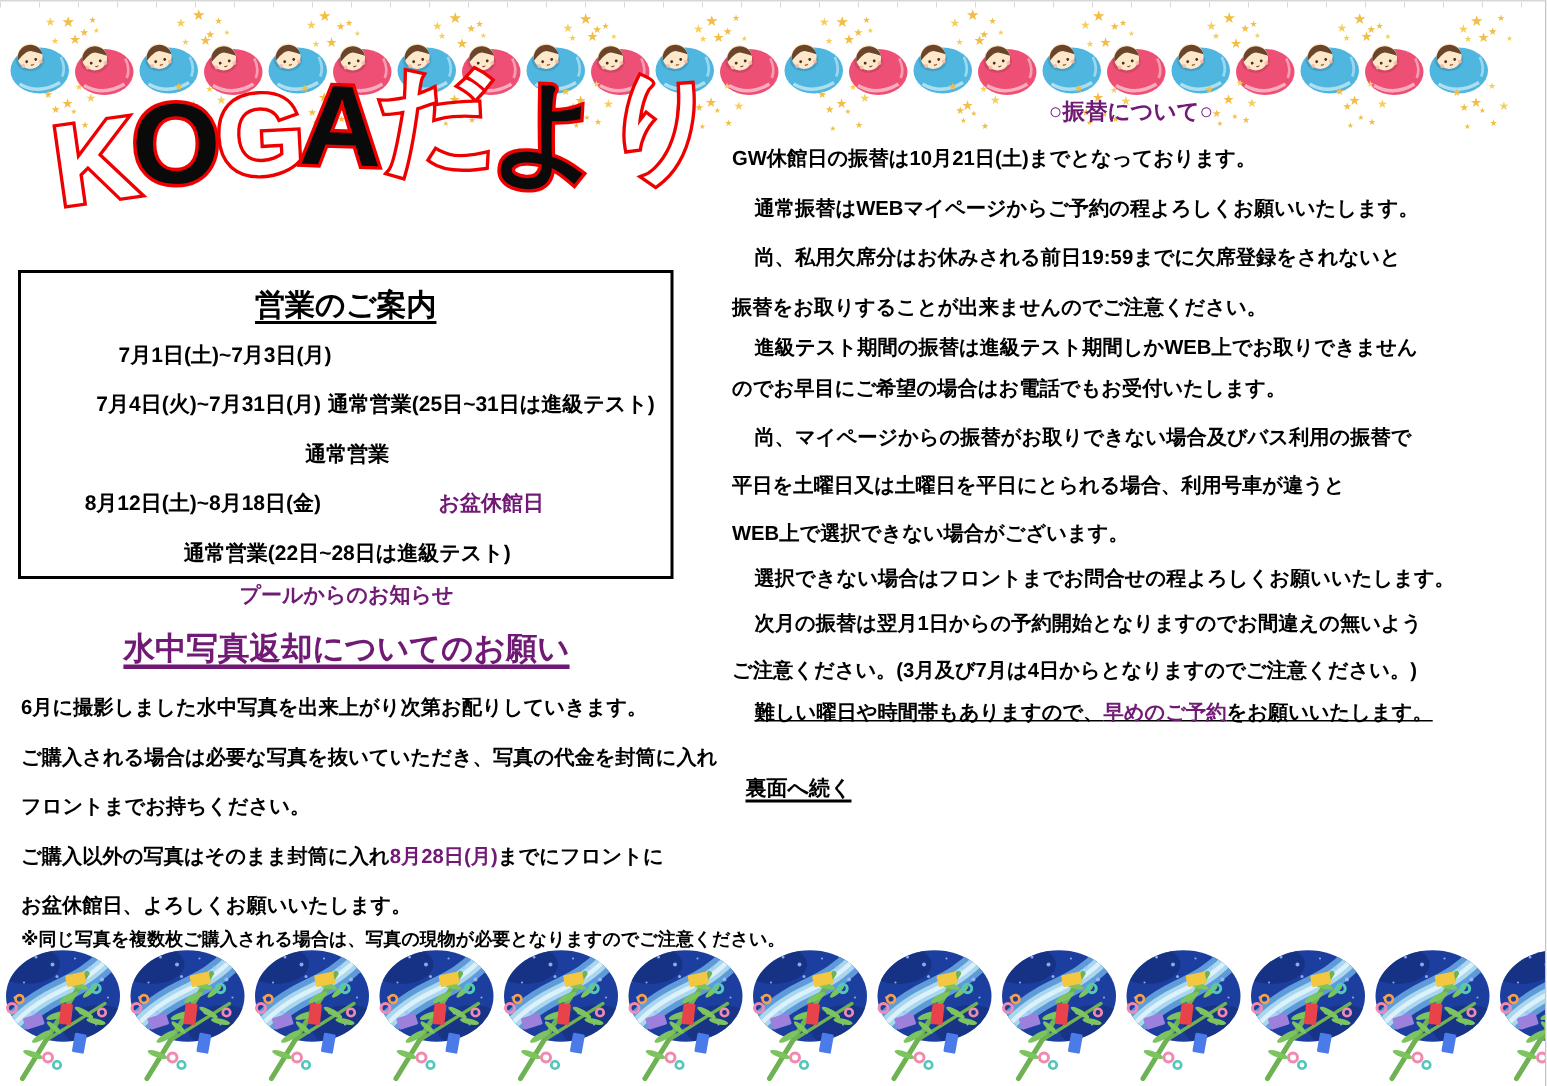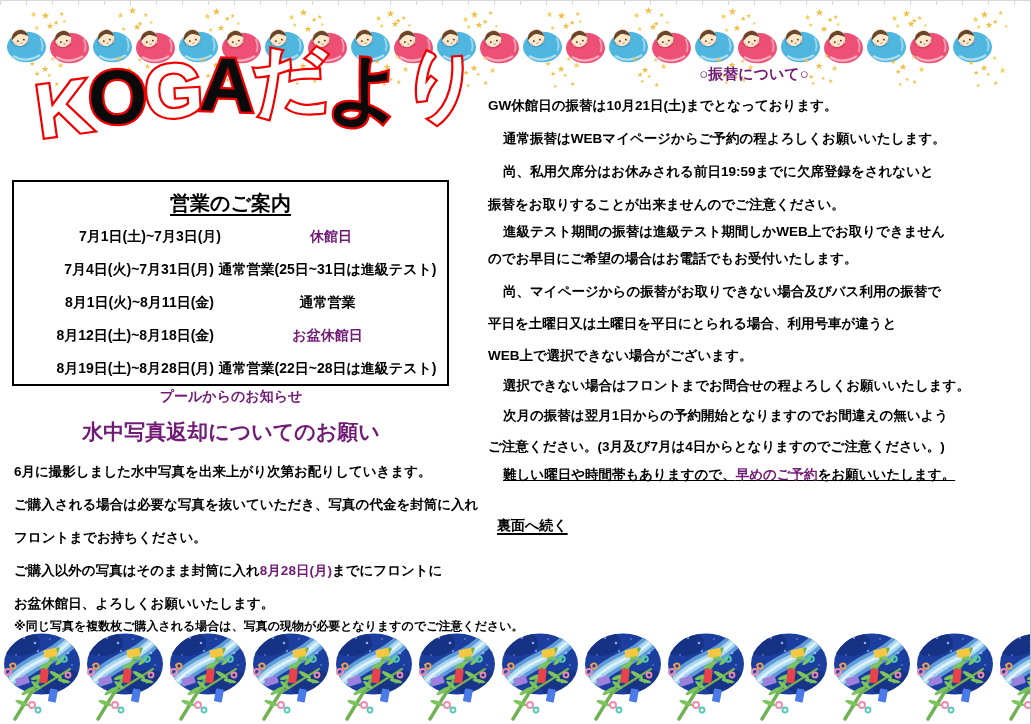--- a/index.html
+++ b/index.html
@@ -25,21 +25,21 @@
   .sbox{position:absolute;left:12px;top:179px;width:437px;height:206px;
         border:2.5px solid #000;box-sizing:border-box;background:#fff;}
   .stitle{position:absolute;top:8px;left:0;right:0;text-align:center;font-size:20px;}
   .stitle span{text-decoration:underline;text-decoration-thickness:2px;text-underline-offset:4px;}
   .srow{position:absolute;left:8px;right:6px;display:flex;font-size:14px;white-space:nowrap;}
   .sdate{width:192px;text-align:right;}
   .sstat{flex:1;text-align:center;}
   
   .pkicker{position:absolute;left:0;top:387px;width:462px;text-align:center;font-size:14px;}
   .pheading{position:absolute;left:0;top:417px;width:462px;text-align:center;font-size:21px;}
-  .pheading span{text-decoration-thickness:2.5px;text-underline-offset:4px;}
+  .pheading span{text-decoration:underline;text-decoration-thickness:2.5px;text-underline-offset:4px;}
   .lline{position:absolute;left:14px;font-size:13.5px;line-height:19px;white-space:nowrap;}
   .pnote{position:absolute;left:14px;top:617px;font-size:12px;white-space:nowrap;}
   
   .fh{position:absolute;left:487px;top:64px;width:534px;text-align:center;font-size:15px;}
   .rline{position:absolute;left:488px;font-size:13.5px;line-height:19px;white-space:nowrap;}
   .rline.ind{padding-left:15px;}
   .cont{position:absolute;left:497px;top:516px;font-size:14px;
         text-decoration:underline;text-decoration-thickness:2px;text-underline-offset:3px;}
   .bottomstrip{position:absolute;left:0;top:630px;right:0;height:94px;}
   .tanabata{position:absolute;top:0;}
@@ -586,36 +586,33 @@
       <span class="tl tl-w" style="transform: translateY(-4px) rotate(-5deg);">だ</span>
       <span class="tl tl-b" style="transform: translateY(6px) rotate(3deg);">よ</span>
       <span class="tl tl-w" style="transform: translateY(2px) rotate(8deg);">り</span>
     </div>
 
   <div class="sbox">
     <div class="stitle"><span>営業のご案内</span></div>
     <div id="srows">
         <div class="srow" style="top: 46px;">
           <span class="sdate" style="padding-left: 7px;">7月1日(土)~7月3日(月)</span>
-          <span class="sstat red">休館日</span>
         </div>
         <div class="srow" style="top: 79px;">
           <span class="sdate">7月4日(火)~7月31日(月)</span>
           <span class="sstat">通常営業(25日~31日は進級テスト)</span>
         </div>
         <div class="srow" style="top: 112px;">
-          <span class="sdate">8月1日(火)~8月11日(金)</span>
           <span class="sstat">通常営業</span>
         </div>
         <div class="srow" style="top: 145px;">
           <span class="sdate">8月12日(土)~8月18日(金)</span>
           <span class="sstat red">お盆休館日</span>
         </div>
         <div class="srow" style="top: 178px;">
-          <span class="sdate">8月19日(土)~8月28日(月)</span>
           <span class="sstat">通常営業(22日~28日は進級テスト)</span>
         </div>
       </div>
   </div>
 
   <div class="pkicker red">プールからのお知らせ</div>
   <div class="pheading red"><span>水中写真返却についてのお願い</span></div>
   <div id="plines">
       <div class="lline" style="top: 461px;"><span>6月に撮影しました水中写真を出来上がり次第お配りしていきます。</span></div>
       <div class="lline" style="top: 494px;"><span>ご購入される場合は必要な写真を抜いていただき、写真の代金を封筒に入れ</span></div>

